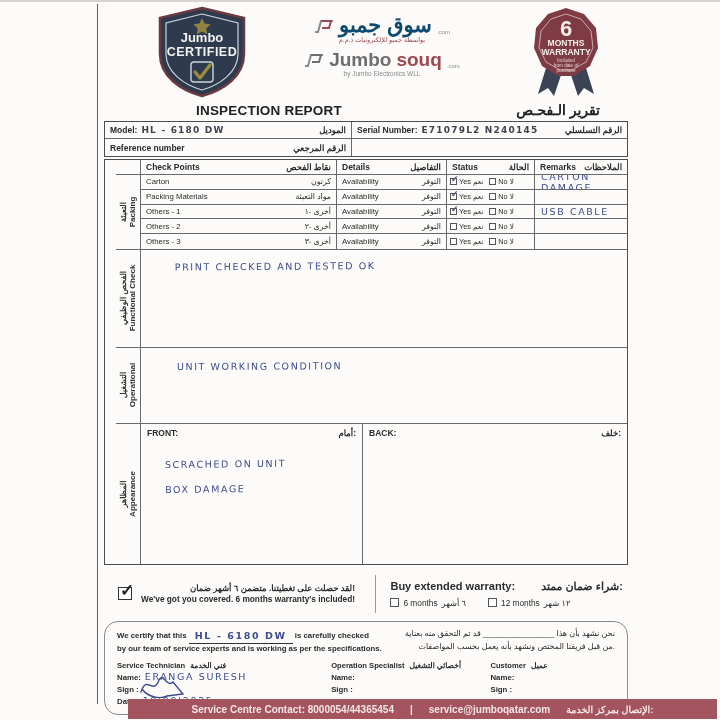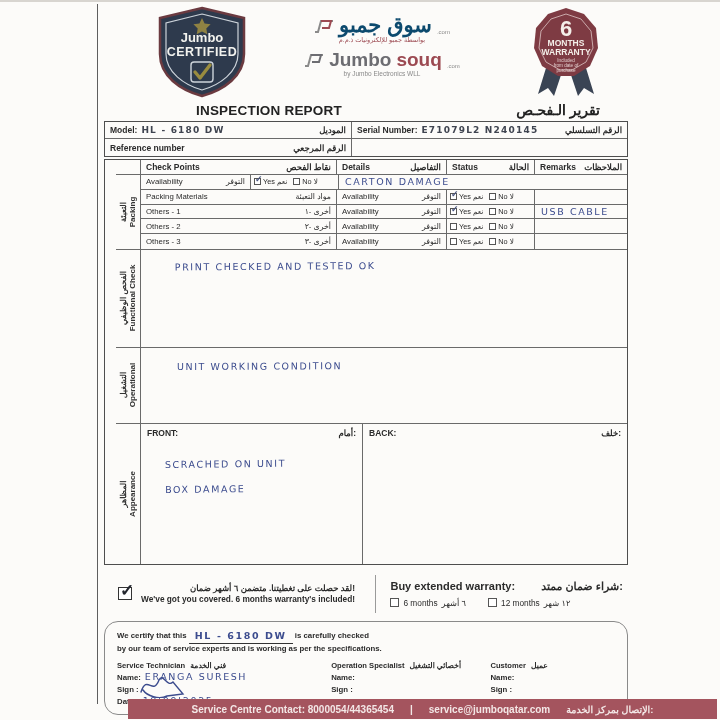--- a/index.html
+++ b/index.html
@@ -233,20 +233,24 @@
           </div>
       </div>
 
       <div class="sectionrow">
         <div class="vcell">
             <div class="vlabel"><span>التعبئة</span><br><span>Packing</span></div>
           </div>
         <div class="sectionbody">
 
           <div class="crow">
+            <div class="c-name">
+                <span class="en">Carton</span>
+                <span class="ar">كرتون</span>
+              </div>
             <div class="c-det">
                 <span class="en">Availability</span>
                 <span class="ar">التوفر</span>
               </div>
             <div class="c-status">
               <span class="cbgroup">
                   <span class="cb">
                     <span class="mark">✓</span>
                   </span>
                   <span class="cl">Yes</span>
@@ -455,20 +459,24 @@
     </div>
 
     <div class="certbox">
       <div class="certtext">
         <div class="cert-en">
           <span>We certify that this</span>
           <span class="cert-model hw">HL - 6180 DW</span>
           <span>is carefully checked</span><br>
           <span>by our team of service experts and is working as per the specifications.</span>
         </div>
+        <div class="cert-ar">
+          <span>نحن نشهد بأن هذا ________________ قد تم التحقق منه بعناية</span><br>
+          <span>من قبل فريقنا المختص ونشهد بأنه يعمل بحسب المواصفات.</span>
+        </div>
       </div>
 
       <div class="sigrow">
         <div class="sigcol sig-1">
           <div class="sightl">
               <span>Service Technician</span>
               <span>فني الخدمة</span>
             </div>
           <div class="sigline">
               <span class="siglab">Name:</span>

